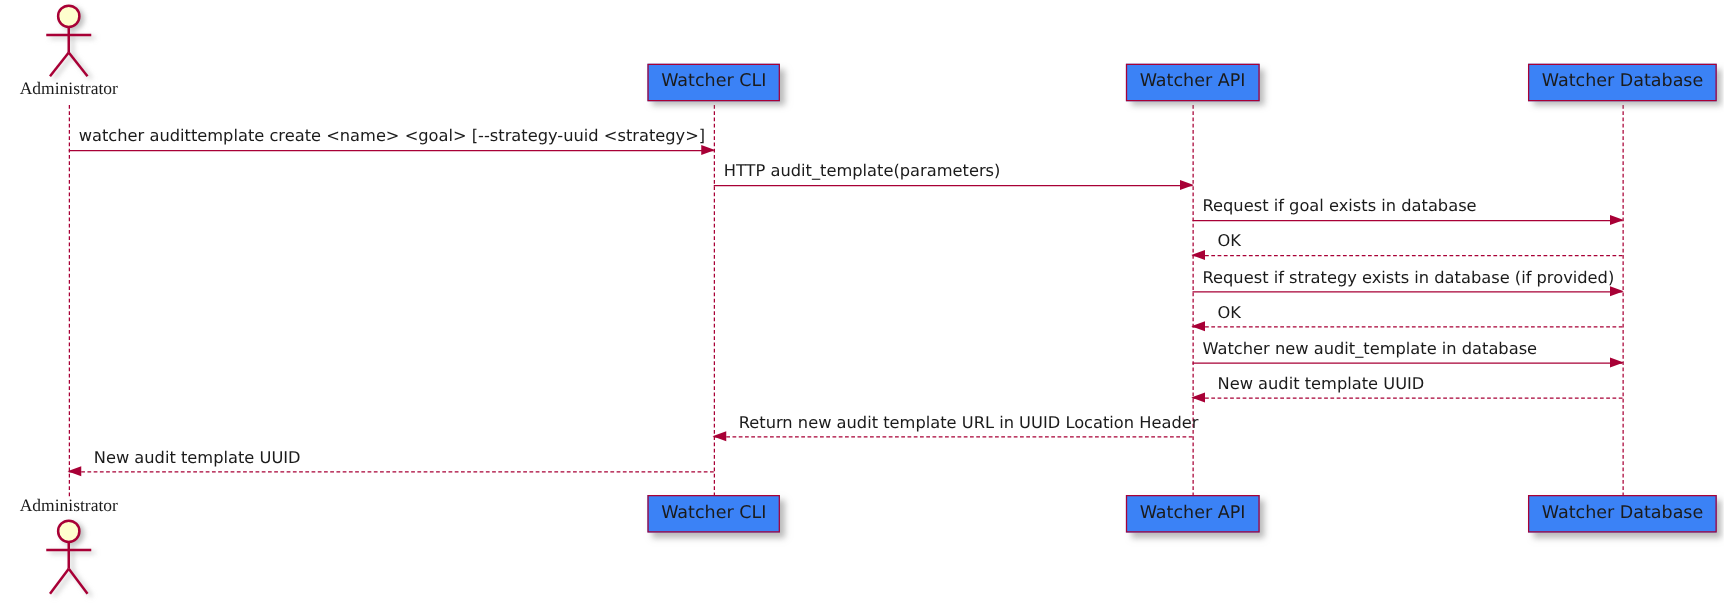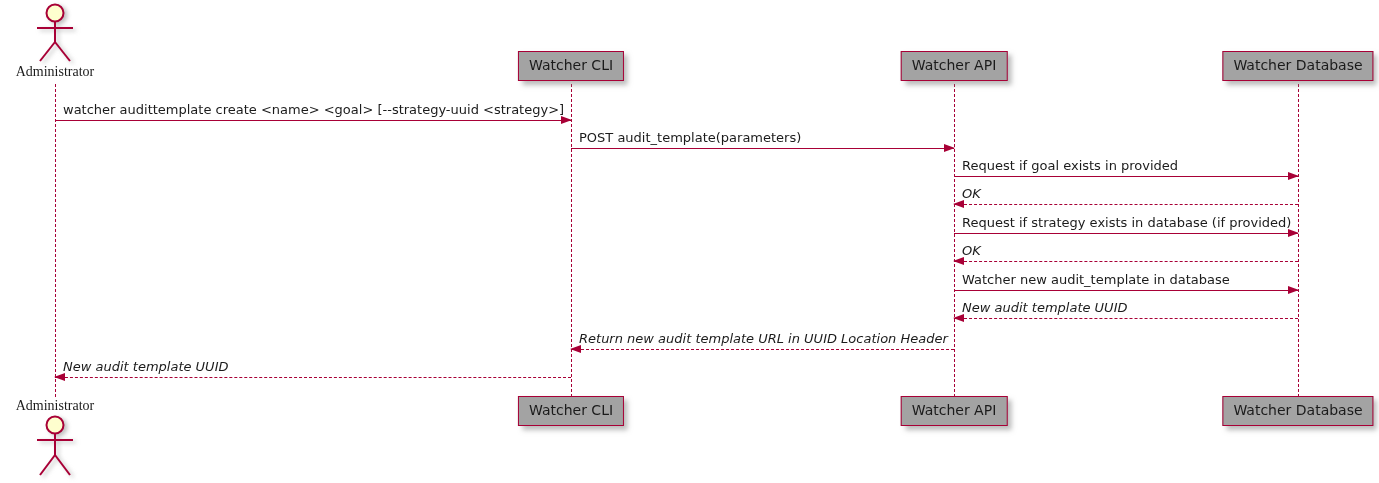--- a/index.html
+++ b/index.html
@@ -7,21 +7,21 @@
     width: 1379px; height: 483px;
     position: relative;
     background: #FFFFFF;
     font-family: "DejaVu Sans", "Liberation Sans", sans-serif;
     color: #1b1b1b;
     overflow: hidden;
   }
   .pbox {
     position: absolute;
     transform: translateX(-50%);
-    background: #a3a3a3;
+    background: #3b82f6;
     border: 1.5px solid #A80036;
     padding: 5px 10px 6px 10px;
     font-size: 14px;
     line-height: 17px;
     white-space: nowrap;
     box-shadow: 4px 4px 5px rgba(130,130,130,0.55);
   }
   .lifeline {
     position: absolute;
     top: 84px;
@@ -44,21 +44,21 @@
   .msg-line { position: absolute; left: 0; right: 0; top: 0; }
   .msg-line.solid  { border-top: 1.5px solid #A80036; }
   .msg-line.dashed { border-top: 1px dashed #A80036; }
   .msg-label {
     position: absolute;
     bottom: 3px;
     white-space: nowrap;
     font-size: 13px;
   }
   .message.dir-right .msg-label { left: 8px; text-align: center; }
-  .message.dir-left  .msg-label { left: 8px; font-style: italic; }
+  .message.dir-left  .msg-label { left: 20px; }
   .arrowhead {
     position: absolute;
     width: 0; height: 0;
     top: -4px;
     border-top: 4.5px solid transparent;
     border-bottom: 4.5px solid transparent;
   }
   .arrowhead.right { right: -1px; border-left: 11px solid #A80036; }
   .arrowhead.left  { left: -1px;  border-right: 11px solid #A80036; }
 </style>
@@ -85,27 +85,27 @@
 <div class="pbox" style="left:954px; top:51px;">Watcher API</div>
 <div class="pbox" style="left:1298px; top:51px;">Watcher Database</div>
 
 <div class="message dir-right" style="left:55px; width:516px; top:120px;">
   <span class="msg-label">watcher audittemplate create &lt;name&gt; &lt;goal&gt; [--strategy-uuid &lt;strategy&gt;]</span>
   <div class="msg-line solid"></div>
   <div class="arrowhead right"></div>
 </div>
 
 <div class="message dir-right" style="left:571px; width:383px; top:148px;">
-  <span class="msg-label">POST audit_template(parameters)</span>
+  <span class="msg-label">HTTP audit_template(parameters)</span>
   <div class="msg-line solid"></div>
   <div class="arrowhead right"></div>
 </div>
 
 <div class="message dir-right" style="left:954px; width:344px; top:176px;">
-  <span class="msg-label">Request if goal exists in provided</span>
+  <span class="msg-label">Request if goal exists in database</span>
   <div class="msg-line solid"></div>
   <div class="arrowhead right"></div>
 </div>
 
 <div class="message dir-left" style="left:954px; width:344px; top:204px;">
   <span class="msg-label">OK</span>
   <div class="msg-line dashed"></div>
   <div class="arrowhead left"></div>
 </div>
 

